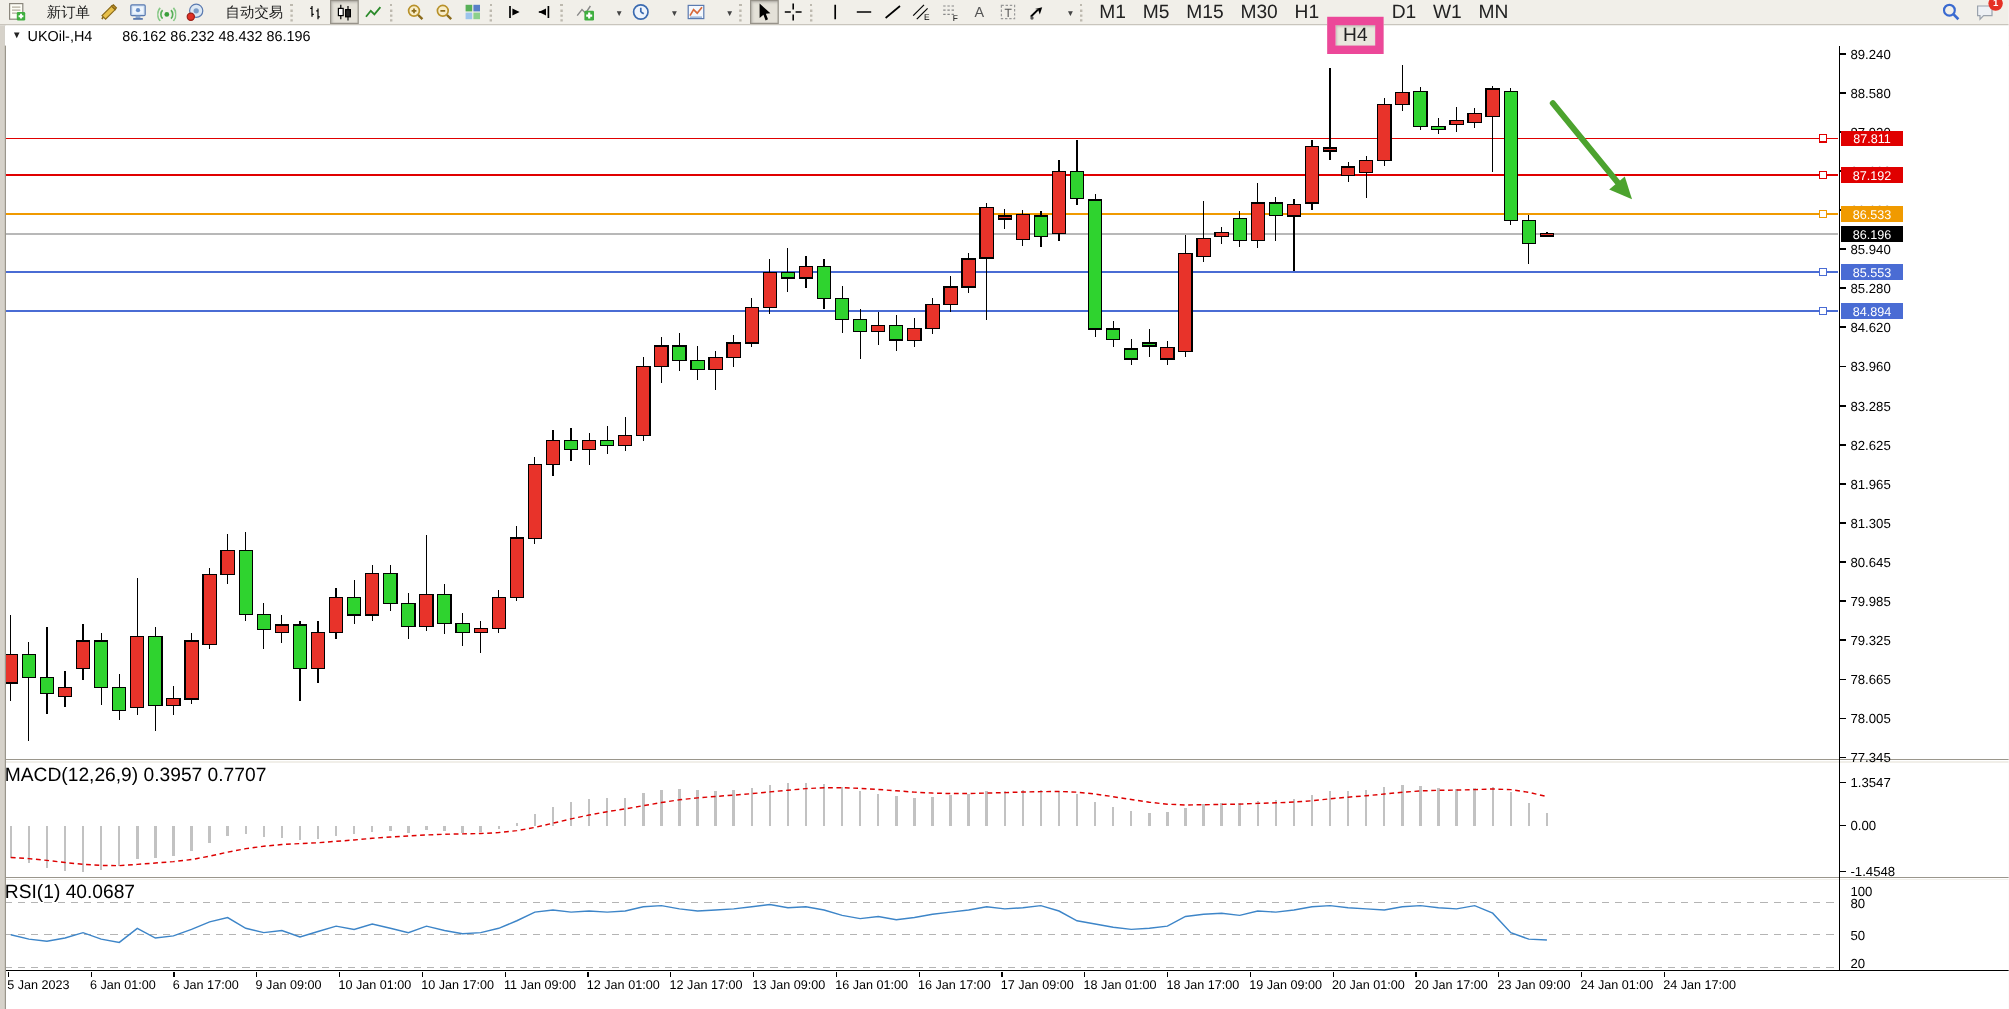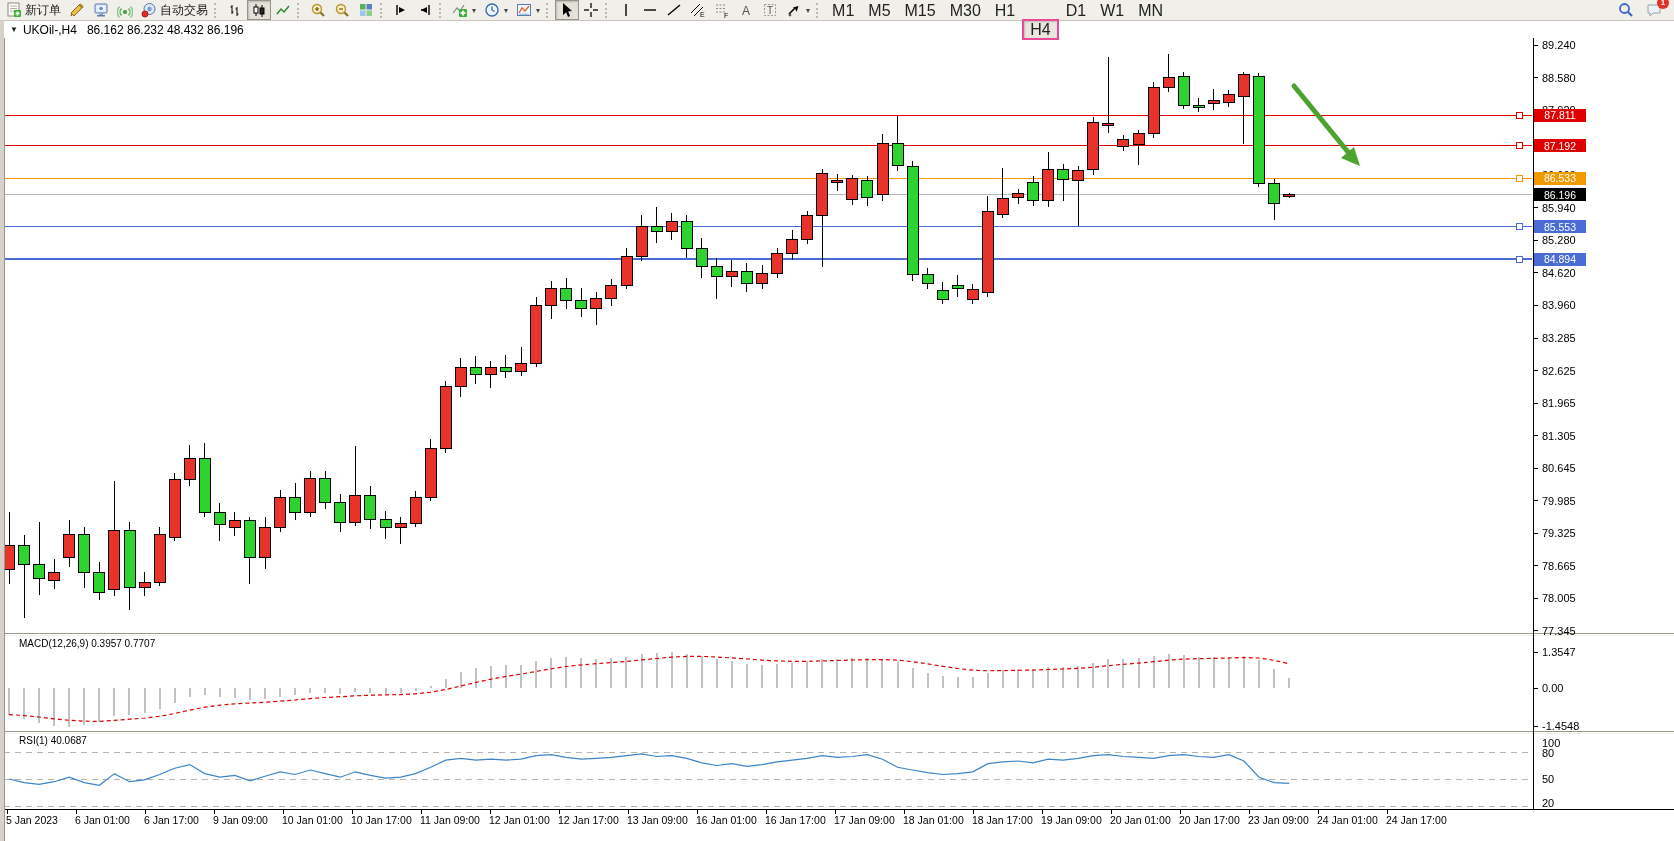--- a/index.html
+++ b/index.html
@@ -2,40 +2,40 @@
 <html><head>
 <meta charset="utf-8">
 <style>
   html,body{margin:0;padding:0;background:#e8e6e0;}
   .app{position:relative;width:1674px;height:841px;overflow:hidden;background:#fff;
        font-family:"Liberation Sans",sans-serif;}
   svg text{font-family:"Liberation Sans",sans-serif;}
   
   .toolbar{position:absolute;top:0;left:0;width:100%;height:21px;background:#f1efe9;
     border-bottom:1px solid #c9c5bd;display:flex;align-items:center;padding:0 2px;z-index:5;box-sizing:border-box;}
-  .tbtn{display:flex;align-items:center;gap:3px;height:18px;padding:0 3px;border:1px solid transparent;
+  .tbtn{display:flex;align-items:center;gap:17px;height:18px;padding:0 3px;border:1px solid transparent;
     font-size:12px;color:#1a1a1a;white-space:nowrap;cursor:default;}
   .tbtn.pressed{border:1px solid #97938a;background:#e4e1d8;box-shadow:inset 1px 1px 2px rgba(0,0,0,.18);}
   .grip{width:3px;height:15px;border-left:2px dotted #bdb9af;margin:0 4px 0 2px;}
   .caret{font-size:8px;color:#444;margin-left:1px;}
   .tf-group{display:flex;align-items:center;}
   .tf{padding:1px 6px;font-size:16px;color:#222;border:1px solid transparent;height:15px;line-height:15px;}
-  .tf.active{border:2px solid #ec4899;background:#e9e6dd;box-shadow:inset 1px 1px 2px rgba(0,0,0,.18);margin-top:39px;}
+  .tf.active{border:7px solid #ec4899;background:#e9e6dd;box-shadow:inset 1px 1px 2px rgba(0,0,0,.18);margin-top:39px;}
   .toolbar-right{margin-left:auto;display:flex;align-items:center;gap:12px;margin-right:10px;}
   .chat-wrap{position:relative;}
   .badge{position:absolute;top:-5px;right:-7px;background:#e53025;color:#fff;border-radius:50%;
     width:12px;height:12px;font-size:8px;line-height:12px;text-align:center;font-weight:bold;}
   .icon16{width:16px;height:16px;display:block;}
   
   .title-row{position:absolute;top:21px;left:4px;right:0;height:17px;background:#fff;z-index:4;
     display:flex;align-items:center;font-size:12px;color:#000;padding-left:6px;}
   .title-row .tri{font-size:8px;margin-right:5px;color:#222;}
-  .title-row .sym{margin-right:10px;text-align:right;}
+  .title-row .sym{margin-right:25px;text-align:right;}
   .left-frame{position:absolute;top:21px;left:0;width:4px;bottom:0;background:#d6d2ca;border-right:1px solid #9a968c;z-index:4;}
-  .pane-label{position:absolute;left:19px;font-size:10px;color:#000;z-index:3;}
+  .pane-label{position:absolute;left:4px;font-size:16px;color:#000;z-index:3;}
   #chart-svg{position:absolute;top:0;left:0;z-index:1;}
 </style>
 </head>
 <body>
 
 <div class="app">
 
   <div class="toolbar">
     <div class="tbtn">
       <svg class="icon16" viewBox="0 0 16 16">

